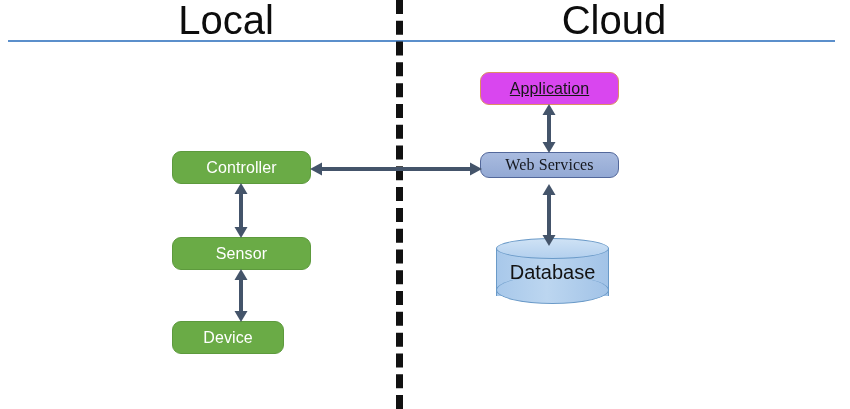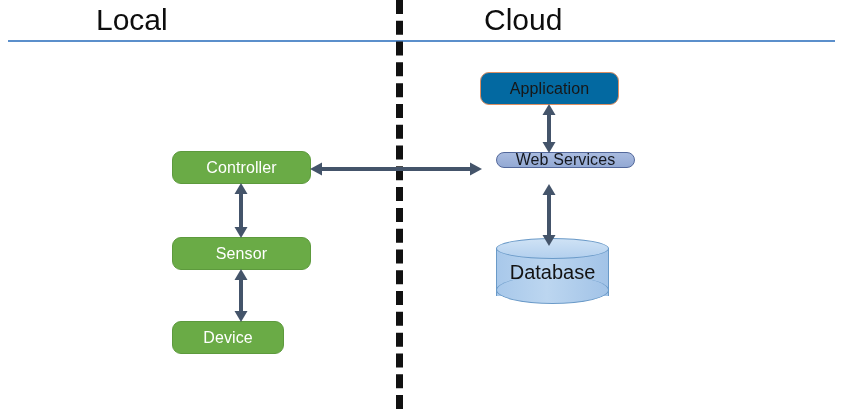--- a/index.html
+++ b/index.html
@@ -15,24 +15,24 @@
     width: 850px;
     height: 409px;
     background: #ffffff;
     overflow: hidden;
   }
 
   
   .zone-title {
     position: absolute;
     top: 2px;
-    font-size: 30px;
+    font-size: 40px;
     line-height: 36px;
     color: #0d0d0d;
-    text-align: left;
+    text-align: center;
     white-space: nowrap;
     font-weight: 400;
   }
   #title-local  { left: 96px;  width: 260px; }
   #title-cloud  { left: 484px; width: 260px; }
 
   .hrule {
     position: absolute;
     left: 8px;
     top: 40px;
@@ -61,35 +61,36 @@
     font-size: 16px;
     letter-spacing: .1px;
     white-space: nowrap;
   }
   .node-green {
     background: #6aab46;
     border: 1px solid #5d9a3d;
     color: #ffffff;
   }
   .node-orange {
-    background: #0369a1;
+    background: #d946ef;
     border: 1px solid #dc8f63;
     color: #171717;
+    text-decoration: underline;
   }
   .node-blue {
     background: linear-gradient(180deg,#a9bbdf 0%, #93a9d4 100%);
     border: 1px solid #53689b;
     color: #15181f;
   }
 
   #node-controller { left: 172px; top: 151px; width: 139px; height: 33px; }
   #node-sensor     { left: 172px; top: 237px; width: 139px; height: 33px; }
   #node-device     { left: 172px; top: 321px; width: 112px; height: 33px; }
   #node-application{ left: 480px; top: 72px;  width: 139px; height: 33px; }
-  #node-webservices{ left: 496px; top: 152px; width: 139px; height: 16px; }
+  #node-webservices{ left: 480px; top: 152px; width: 139px; height: 26px; font-family: Liberation Serif, serif; }
 
   
   #node-database {
     position: absolute;
     left: 496px;
     top: 238px;
     width: 113px;
     height: 68px;
   }
   #node-database .cyl-body {

